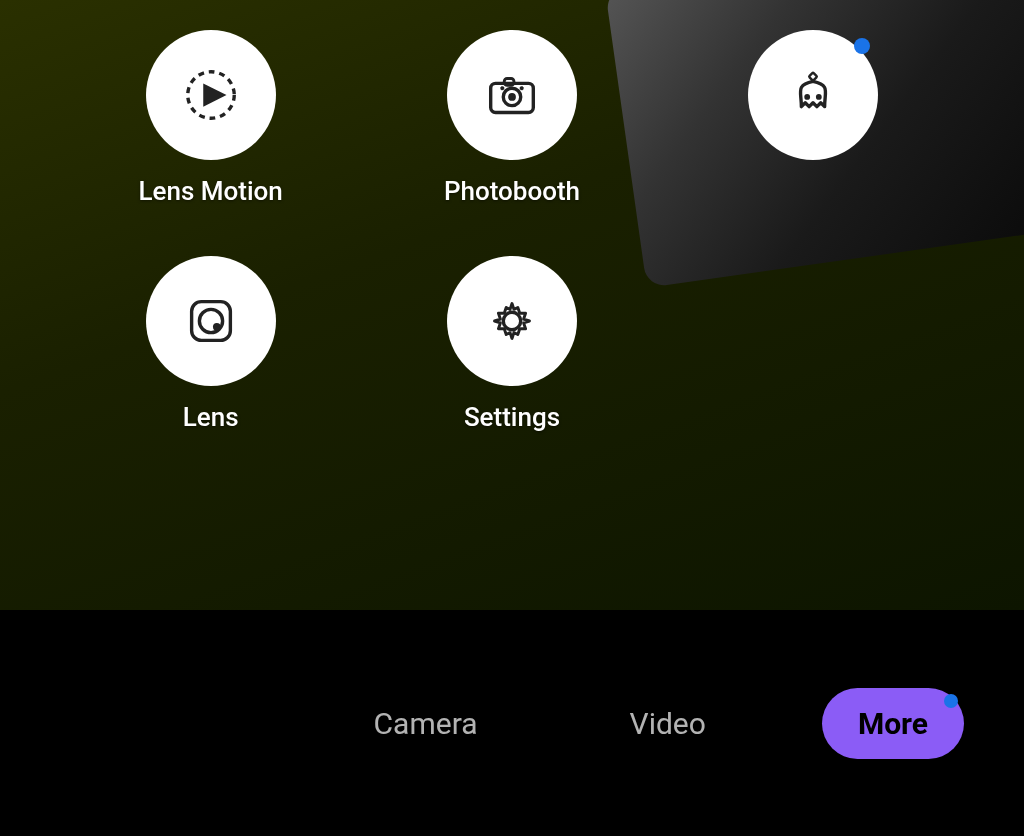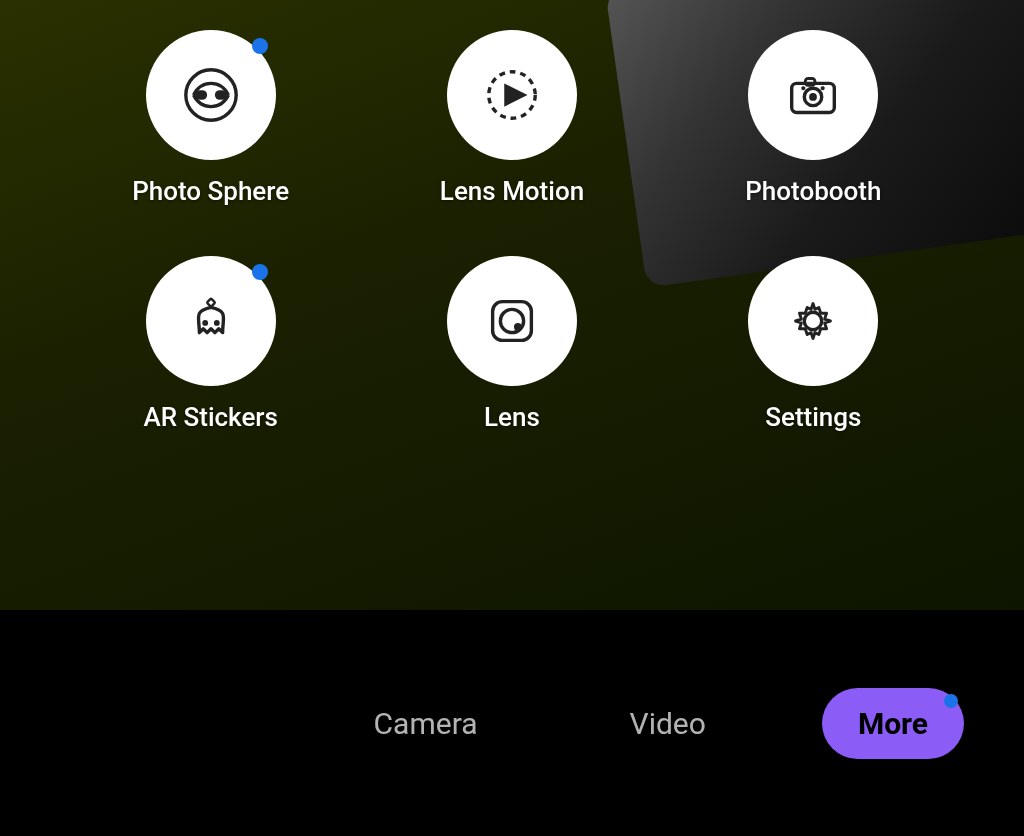--- a/index.html
+++ b/index.html
@@ -134,36 +134,20 @@
       right: 6px;
     }
   </style>
 </head>
 <body>
 
 <div class="viewfinder"></div>
 
 <div class="modes-grid">
 
-  <div class="mode-item">
-    <div class="mode-icon-circle">
-      <div class="blue-dot"></div>
-      <svg viewBox="0 0 64 64" fill="none">
-        <ellipse cx="32" cy="32" rx="26" ry="26" stroke="#222" stroke-width="3.5" fill="none"></ellipse>
-
-        <path d="M14 32 Q20 20 32 20 Q44 20 50 32" stroke="#222" stroke-width="3.5" fill="none"></path>
-        <path d="M14 32 Q20 44 32 44 Q44 44 50 32" stroke="#222" stroke-width="3.5" fill="none"></path>
-
-        <rect x="16" y="27" width="12" height="10" rx="5" fill="#222"></rect>
-
-        <rect x="36" y="27" width="12" height="10" rx="5" fill="#222"></rect>
-      </svg>
-    </div>
-    <span class="mode-label">Photo Sphere</span>
-  </div>
 
   <div class="mode-item">
     <div class="mode-icon-circle">
       <svg viewBox="0 0 64 64" fill="none">
 
         <circle cx="32" cy="32" r="24" stroke="#222" stroke-width="3.5" stroke-dasharray="6 5" fill="none"></circle>
 
         <polygon points="24,20 24,44 48,32" fill="#222"></polygon>
       </svg>
     </div>
@@ -197,21 +181,20 @@
       <svg viewBox="0 0 64 64" fill="none">
 
         <path d="M20 44 C20 28 14 22 32 18 C50 22 44 28 44 44 L40 40 L36 44 L32 40 L28 44 L24 40 Z" stroke="#222" stroke-width="3.5" fill="none" stroke-linejoin="round"></path>
 
         <circle cx="26" cy="34" r="3" fill="#222"></circle>
         <circle cx="38" cy="34" r="3" fill="#222"></circle>
 
         <rect x="29" y="10" width="6" height="6" rx="1" transform="rotate(45 32 13)" stroke="#222" stroke-width="2.5" fill="none"></rect>
       </svg>
     </div>
-    <span class="mode-label">AR Stickers</span>
   </div>
 
   <div class="mode-item">
     <div class="mode-icon-circle">
       <svg viewBox="0 0 64 64" fill="none">
 
         <rect x="12" y="12" width="40" height="40" rx="10" stroke="#222" stroke-width="3.5" fill="none"></rect>
 
         <circle cx="32" cy="32" r="12" stroke="#222" stroke-width="3.5" fill="none"></circle>
 

